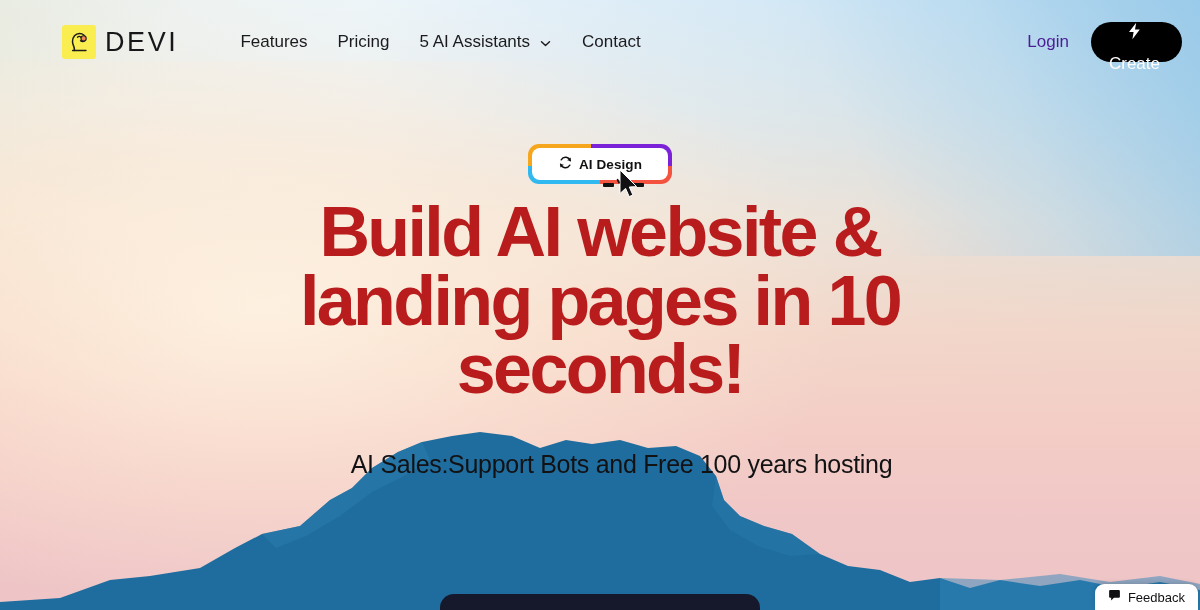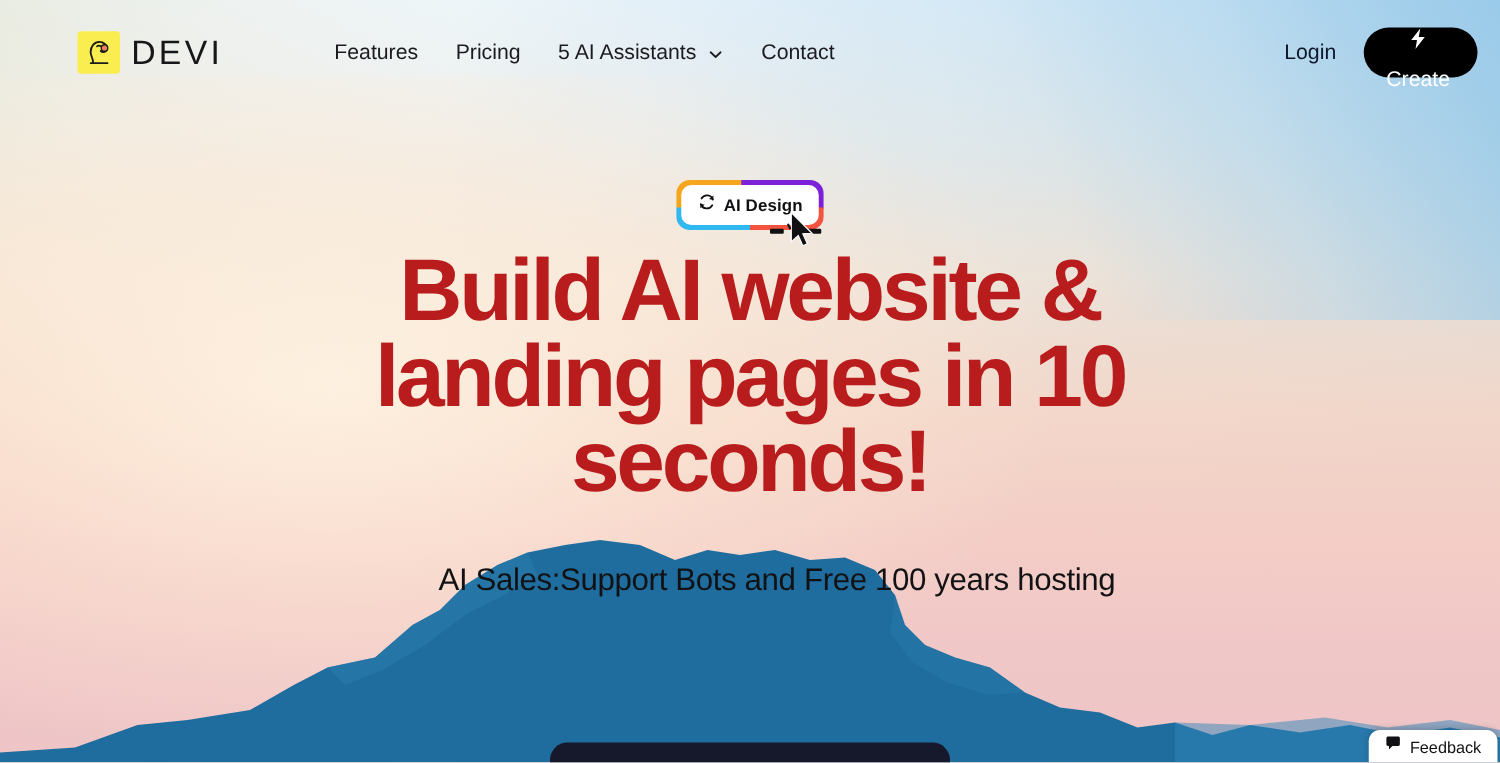--- a/index.html
+++ b/index.html
@@ -109,21 +109,21 @@
     letter-spacing: 2.6px;
     color: #17171a;
     font-weight: 400;
     font-family: "Liberation Sans", sans-serif;
   }
 
   .nav {
     display: flex;
     align-items: center;
     gap: 30px;
-    margin-left: 89px;
+    margin-left: 62px;
     justify-content: space-between;
   }
   .nav-item {
     font-size: 17px;
     color: #1b1b1f;
     cursor: pointer;
     white-space: nowrap;
     display: flex;
     align-items: center;
     gap: 9px;
@@ -138,21 +138,21 @@
   .chev svg { display:block; }
 
   .header-right {
     margin-left: auto;
     display: flex;
     align-items: center;
     gap: 22px;
   }
   .login-link {
     font-size: 17px;
-    color: #0f172a;
+    color: #4c1d95;
     cursor: pointer;
   }
   .create-btn {
     background: #000000;
     color: #ffffff;
     border: none;
     border-radius: 999px;
     height: 40px;
     padding: 0 22px 0 18px;
     display: flex;
@@ -174,21 +174,21 @@
   }
 
   .ai-badge-wrap {
     display: flex;
     justify-content: center;
     position: relative;
     height: 52px;
   }
   .ai-badge {
     position: relative;
-    width: 118px;
+    width: 144px;
     height: 40px;
     border-radius: 11px;
     overflow: visible;
   }
   
   .ai-badge .frame {
     position: absolute;
     inset: 0;
     border-radius: 11px;
     overflow: hidden;

